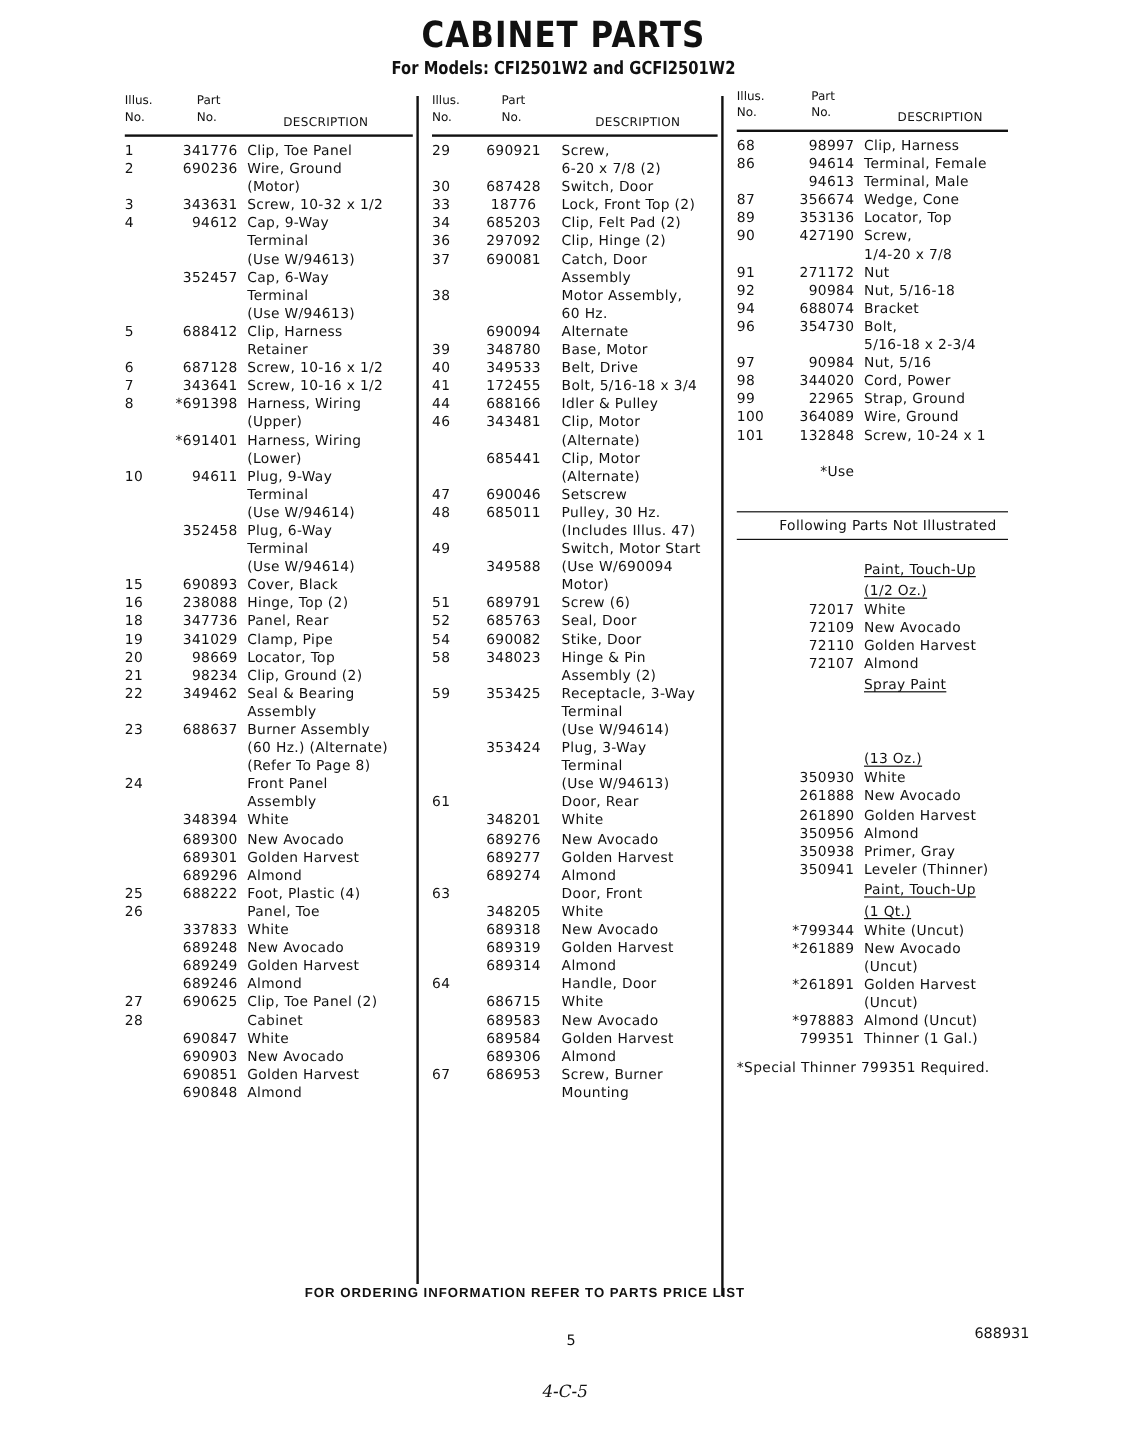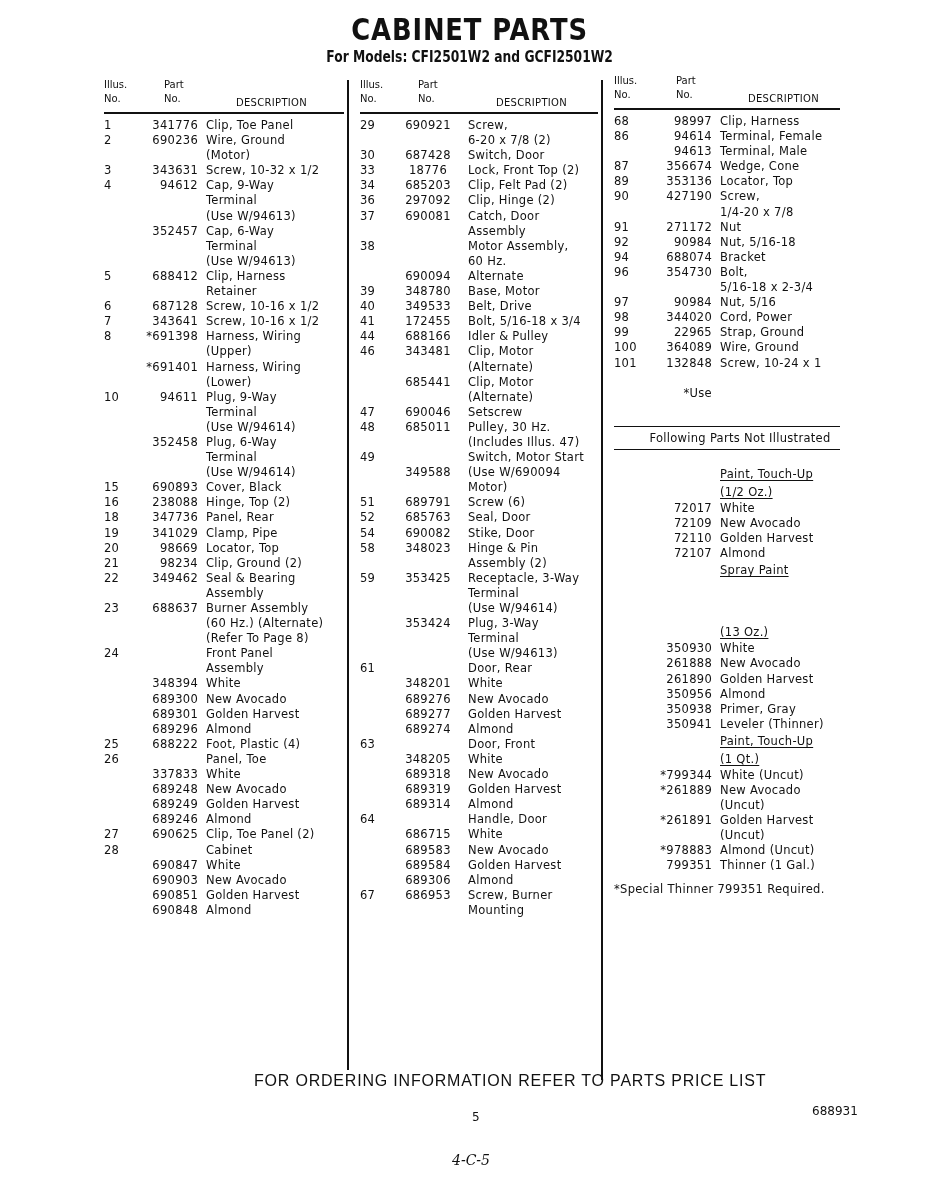--- a/index.html
+++ b/index.html
@@ -31,21 +31,21 @@
   .row .p { width: 66px; flex: none; text-align: right; padding-right: 8px; box-sizing: border-box; }
   .row .d { flex: 1; white-space: pre; }
   .col2 .row .n { width: 36px; }
   .col2 .row .p { width: 72px; text-align: center; }
   .col3 .row .p { width: 70px; }
   .u { text-decoration: underline; text-underline-offset: 2px; }
   .sec-title { margin-top: 10px; border-top: 1.5px solid #111; border-bottom: 1.5px solid #111;
                padding: 4px 0 4px 26px; font-size: 11.5px; letter-spacing: 0.3px; text-align: center; }
   .note { font-size: 11.5px; margin-top: 8px; letter-spacing: 0.3px; }
   .footer { position: absolute; top: 1072px; left: 254px; font-family: "Liberation Sans", sans-serif;
-            font-weight: normal; font-size: 16px; letter-spacing: 0.8px; }
+            font-weight: bold; font-size: 11px; letter-spacing: 0.8px; }
   .pagenum { position: absolute; top: 1110px; left: 472px; font-size: 12px; }
   .docnum { position: absolute; top: 1104px; left: 812px; font-size: 12px; }
   .hand { position: absolute; top: 1152px; left: 452px; font-family: "DejaVu Serif", serif;
           font-style: italic; font-size: 14px; }
   .spacer { height: 15.1px; }
 </style>
 </head>
 <body>
 
 <div class="title">CABINET PARTS</div>

